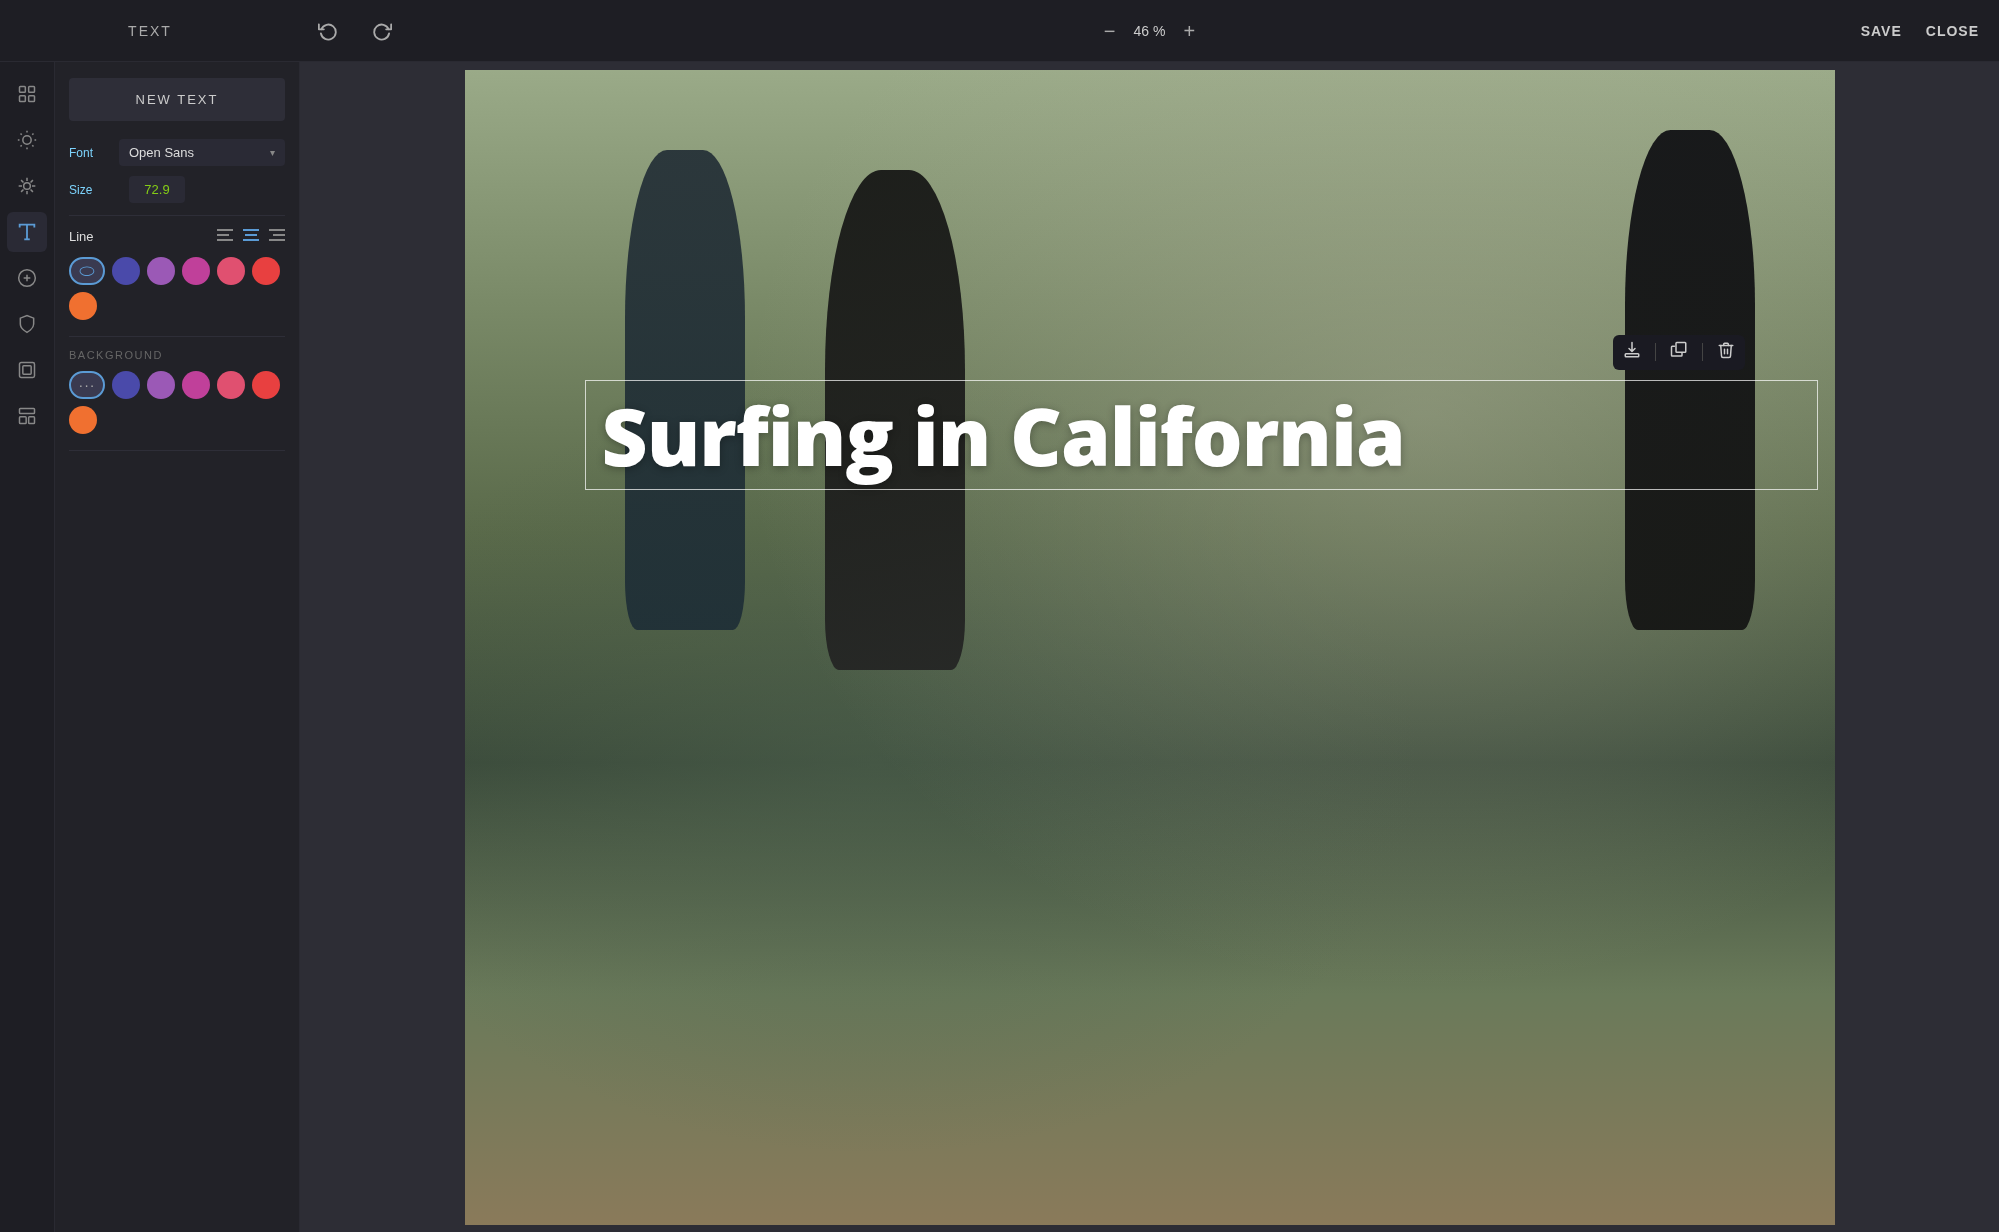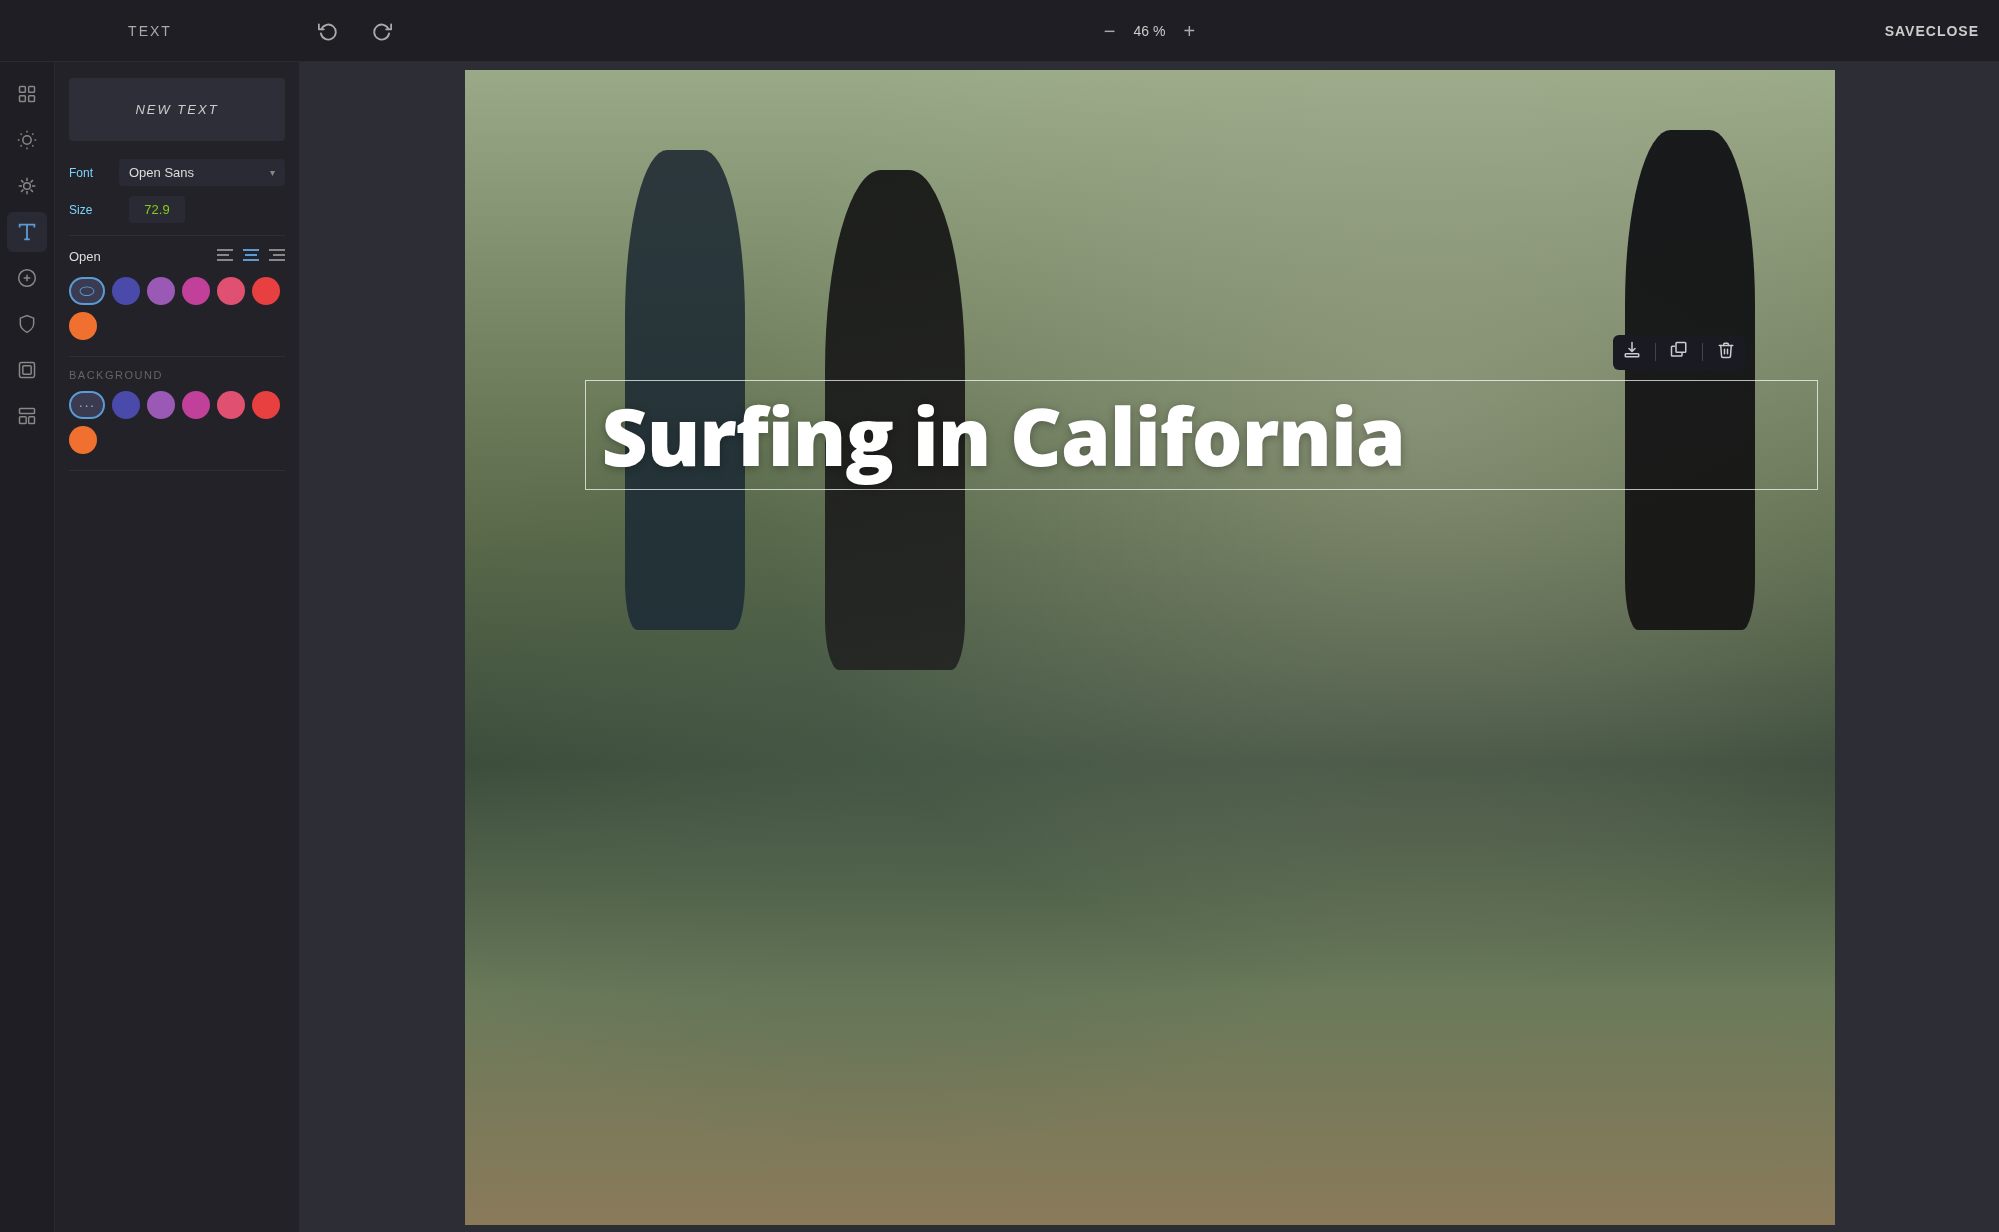--- a/index.html
+++ b/index.html
@@ -52,20 +52,21 @@
       width: 36px;
       height: 36px;
       display: flex;
       align-items: center;
       justify-content: center;
       border-radius: 4px;
     }
     .top-bar-right {
       display: flex;
       align-items: center;
+      gap: 24px;
       padding-right: 20px;
     }
     .save-btn {
       background: none;
       border: none;
       color: #ccc;
       font-size: 14px;
       font-weight: 600;
       letter-spacing: 1px;
       cursor: pointer;
@@ -124,25 +125,24 @@
       border-right: 1px solid #2a2a32;
     }
     .new-text-btn {
       width: 100%;
       background: #2e2e38;
       border: none;
       color: #ccc;
       font-size: 13px;
       letter-spacing: 2px;
       text-transform: uppercase;
-      padding: 24px;
+      padding: 14px;
       border-radius: 4px;
       cursor: pointer;
       margin-bottom: 18px;
-      font-style: italic;
     }
 
     .panel-row {
       display: flex;
       align-items: center;
       margin-bottom: 10px;
     }
     .panel-label {
       font-size: 12px;
       color: #7dd3fc;
@@ -575,21 +575,21 @@
     
     <div class="panel-row">
       <span class="panel-label">Size</span>
       <input class="size-input" type="text" value="72.9" style="">
     </div>
 
     <hr class="panel-divider">
 
     
     <div class="style-row">
-      <span class="style-label">Open</span>
+      <span class="style-label">Line</span>
       <div class="align-icons">
         <span class="align-icon">
           <svg width="16" height="14" viewBox="0 0 16 14">
             <line x1="0" y1="2" x2="16" y2="2" stroke="#888" stroke-width="2"></line>
             <line x1="0" y1="7" x2="12" y2="7" stroke="#888" stroke-width="2"></line>
             <line x1="0" y1="12" x2="16" y2="12" stroke="#888" stroke-width="2"></line>
           </svg>
         </span>
         <span class="align-icon active">
           <svg width="16" height="14" viewBox="0 0 16 14">

